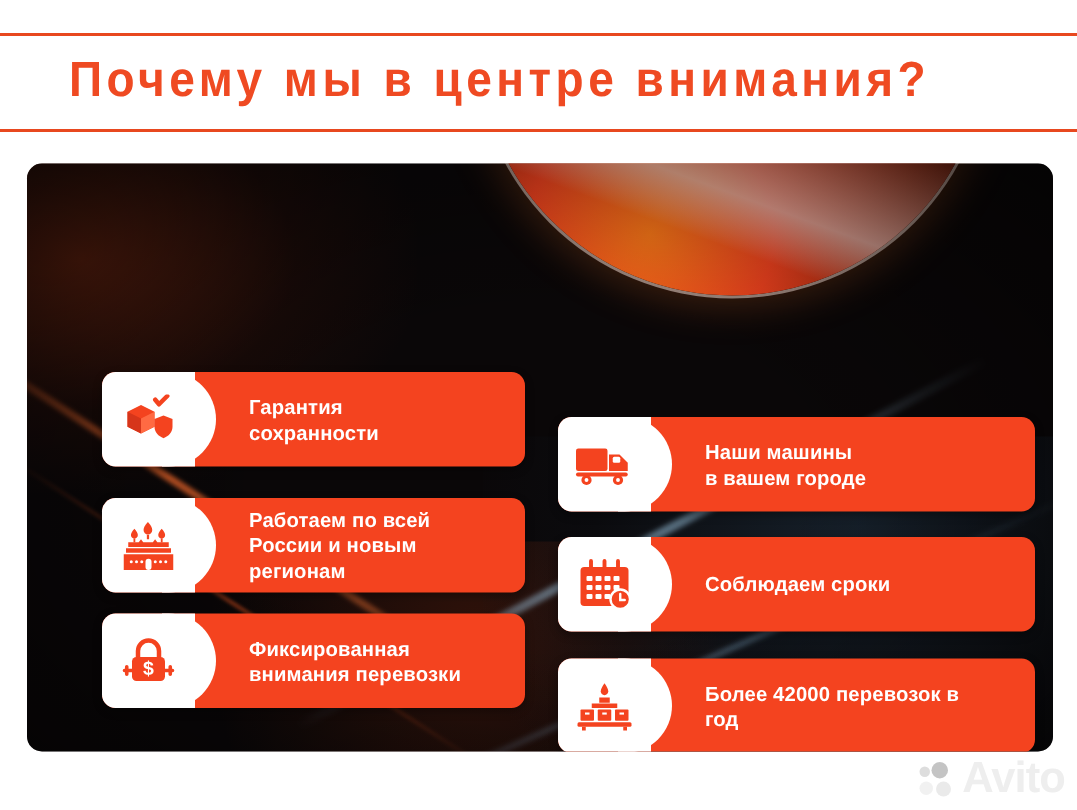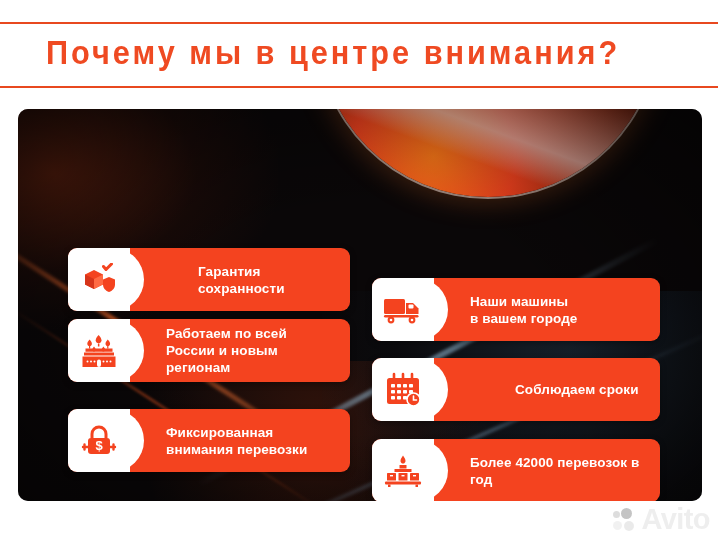--- a/index.html
+++ b/index.html
@@ -124,28 +124,28 @@
     font-size:13.5px;
     font-weight:bold;
     line-height:17px;
     letter-spacing:.1px;
     white-space:pre-line;
   }
   .card svg{display:block;}
 
   
   .col-left .card{left:50px;width:282px;}
-  .c-l1{top:139px;gap:32px;}
-  .c-l2{top:210px;}
+  .c-l1{top:139px;}
+  .c-l2{top:223px;}
   .c-l3{top:300px;}
 
   
-  .col-right .card{left:354px;width:288px;}
+  .col-right .card{left:354px;width:318px;}
   .c-r1{top:169px;}
-  .c-r2{top:249px;gap:45px;}
+  .c-r2{top:249px;}
   .c-r3{top:330px;}
 
   
   .watermark{
     position:absolute;right:8px;bottom:6px;
     display:flex;align-items:center;gap:5px;
     opacity:.88;
     pointer-events:none;
   }
   .wm-dots{position:relative;width:24px;height:24px;}

